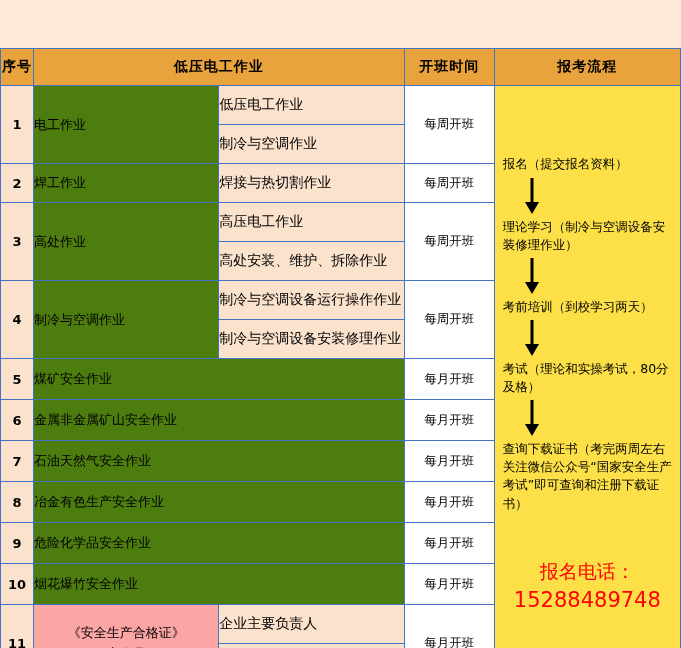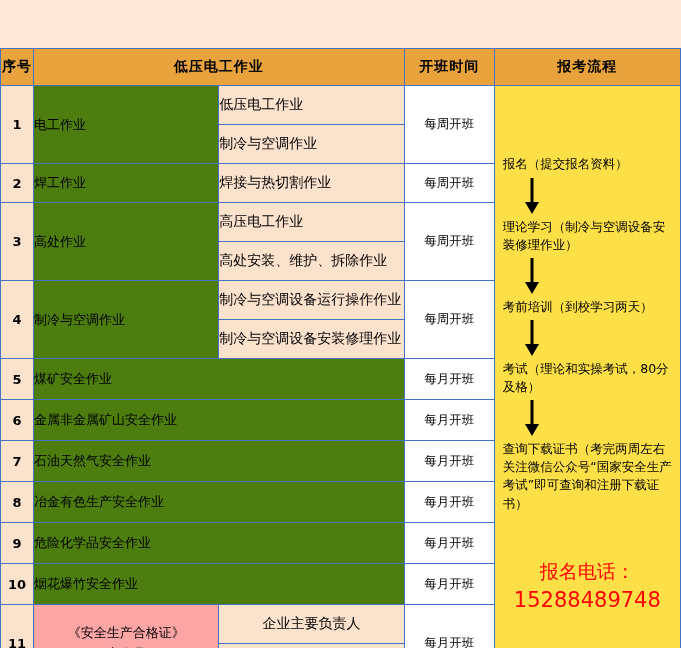--- a/index.html
+++ b/index.html
@@ -221,21 +221,21 @@
       <td class="c-name" colspan="2">烟花爆竹安全作业</td>
       <td class="c-time">每月开班</td>
     </tr>
 
     <tr>
       <td class="c-no" rowspan="2">11</td>
       <td rowspan="2" class="bg-orange" style="text-align:center;font-size:13px;line-height:1.6;">
         <div>《安全生产合格证》</div>
         <div>（安全员）</div>
       </td>
-      <td class="c-sub" style="text-align:center;padding-left:0;">企业主要负责人</td>
+      <td class="c-sub" style="text-align:left;padding-left:0;">企业主要负责人</td>
       <td class="c-time" rowspan="2">每月开班</td>
     </tr>
     <tr>
       <td class="c-sub" style="text-align:center;padding-left:0;">安全生产管理人员</td>
     </tr>
   </tbody>
     </table>
 </div>
 
 </body></html>

